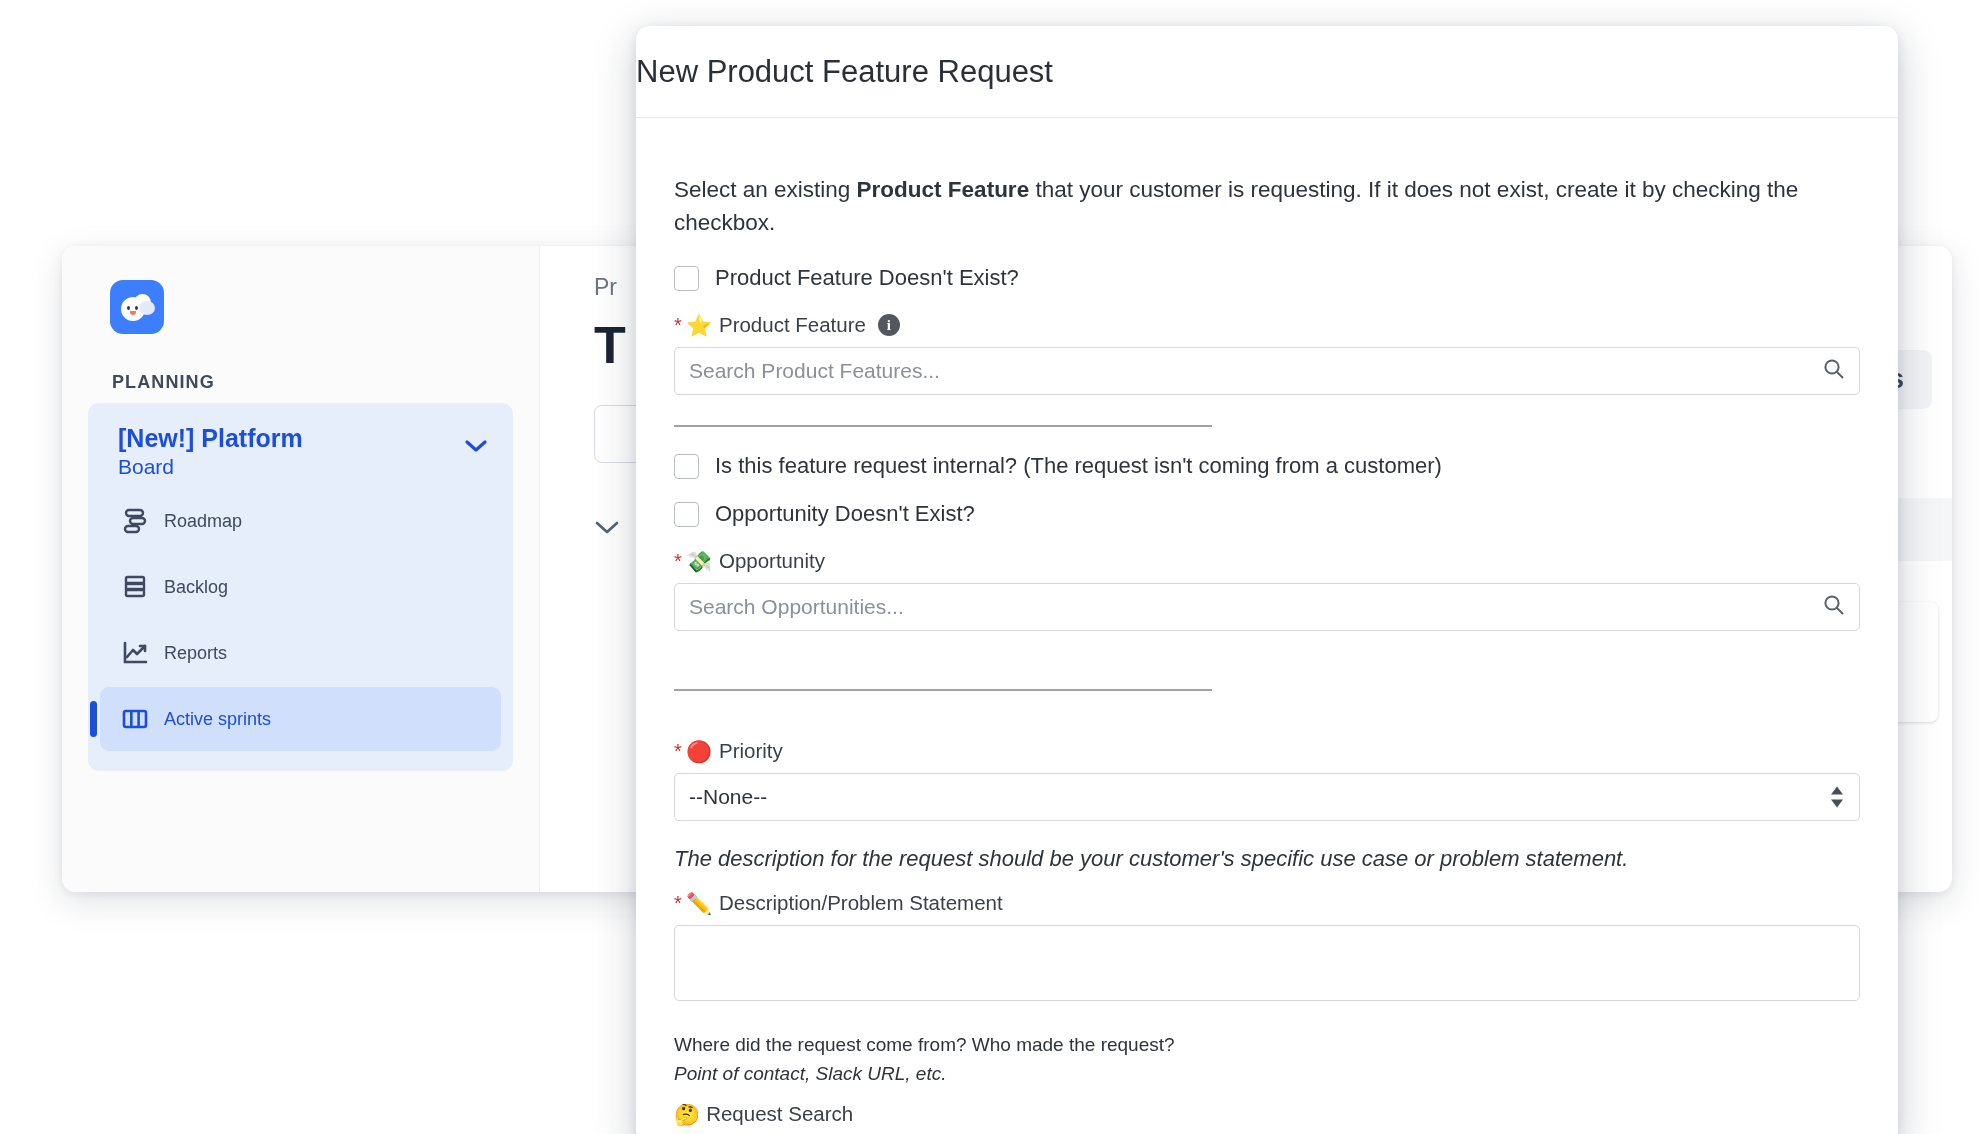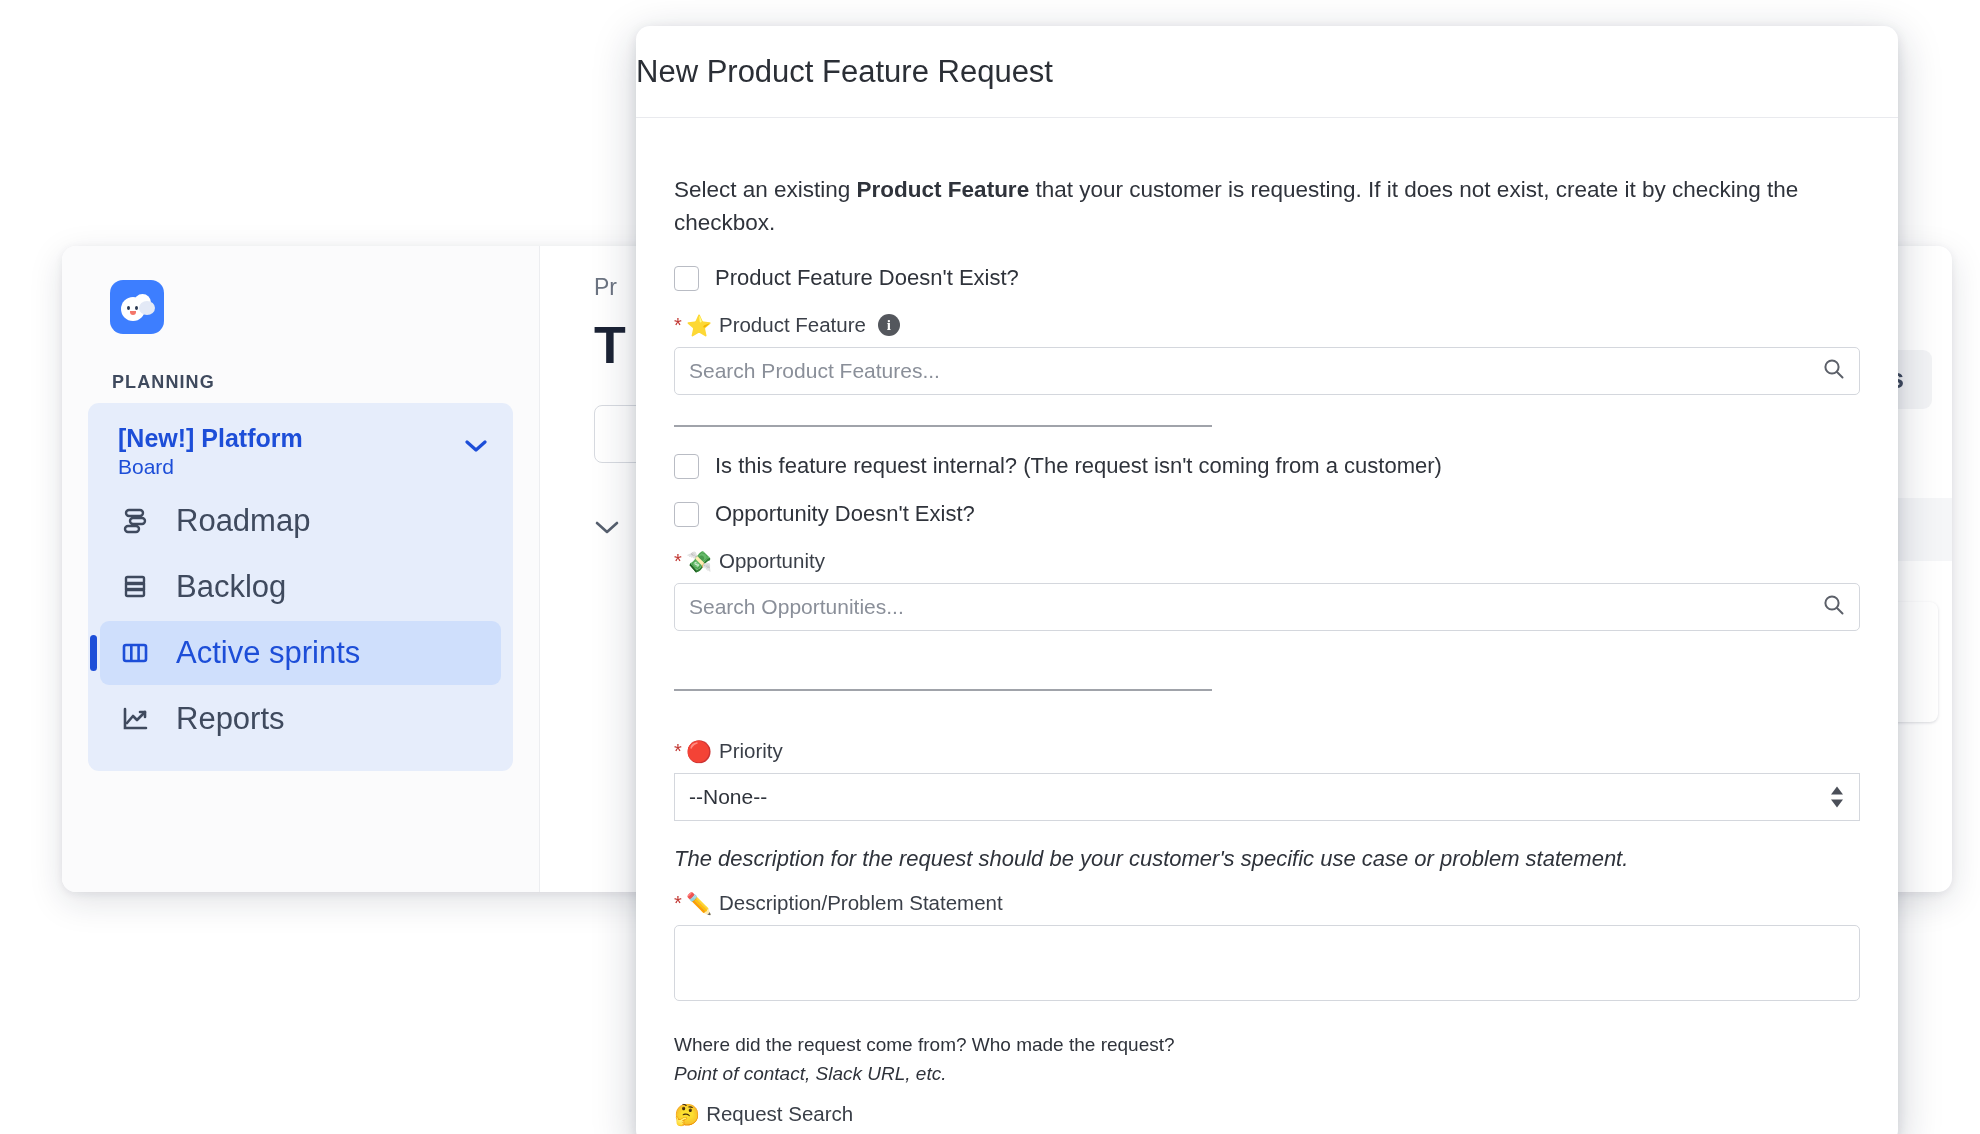--- a/index.html
+++ b/index.html
@@ -64,24 +64,24 @@
   }
   .board-head {
     display:flex; align-items:flex-start; justify-content:space-between;
     padding: 4px 26px 8px 30px;
   }
   .board-title { font-size: 25px; font-weight: bold; color: #1d4ed8; line-height:1.2; }
   .board-sub { font-size: 21px; color: #1d4ed8; margin-top: 2px; }
   .chev { color:#1d4ed8; font-size: 22px; line-height:1; margin-top: 12px; }
 
   .nav-item {
-    display:flex; align-items:center; gap: 24px;
+    display:flex; align-items:center; gap: 12px;
     height: 64px; margin: 2px 12px; padding-left: 18px;
     border-radius: 9px; position: relative;
-    color: #3f4a5e; font-size: 31px;
+    color: #3f4a5e; font-size: 18px;
   }
   .nav-item.active { background:#cfdffc; color:#1d4ed8; }
   .nav-item.active::before {
     content:""; position:absolute; left:-10px; top: 14px;
     width: 7px; height: 36px; border-radius: 4px; background:#1d4ed8;
   }
   .nav-ico { width:34px; height:34px; flex:0 0 34px; display:flex; align-items:center; justify-content:center; }
   .nav-ico svg { display:block; }
 
   .bg-main { flex:1; position: relative; padding: 28px 0 0 54px; overflow:hidden; }
@@ -172,21 +172,21 @@
   }
 
   .hr {
     height: 2px; background:#a0a3aa;
     width: 538px; margin: 30px 0 26px 0;
   }
   .hr.second { margin: 58px 0 48px 0; }
 
   .select-box {
     width: 100%; height: 48px;
-    border:1px solid #d4d7dd; border-radius: 0;
+    border:1px solid #d4d7dd; border-radius: 5px;
     background:#fff; padding: 0 48px 0 14px;
     font-size: 21px; color:#2f333b; position: relative;
     display:flex; align-items:center;
   }
   .spinner {
     position:absolute; right: 16px; top: 50%; transform: translateY(-50%);
     display:flex; flex-direction: column; gap: 5px;
   }
   .spinner i { display:block; width:0; height:0; border-left:6px solid transparent; border-right:6px solid transparent; }
   .spinner i.up { border-bottom: 8px solid #4b4f58; }
@@ -255,40 +255,40 @@
           <span class="nav-ico">
             <svg width="30" height="30" viewBox="0 0 30 30">
               <rect x="6" y="5" width="18" height="6" rx="1.5" fill="none" stroke="#3f4a5e" stroke-width="2.4"></rect>
               <rect x="6" y="12" width="18" height="5" fill="none" stroke="#3f4a5e" stroke-width="2.4"></rect>
               <rect x="6" y="18" width="18" height="6" rx="1.5" fill="none" stroke="#3f4a5e" stroke-width="2.4"></rect>
             </svg>
           </span>
           <span>Backlog</span>
         </div>
 
+        <div class="nav-item">
+          <span class="nav-ico">
+            <svg width="30" height="30" viewBox="0 0 30 30">
+              <path d="M5 5 L5 24 L26 24" fill="none" stroke="#3f4a5e" stroke-width="2.6" stroke-linecap="round"></path>
+              <path d="M7 19 L13 12 L17 16 L25 8" fill="none" stroke="#3f4a5e" stroke-width="2.6" stroke-linecap="round" stroke-linejoin="round"></path>
+              <path d="M20 8 L25 8 L25 13" fill="none" stroke="#3f4a5e" stroke-width="2.6" stroke-linecap="round" stroke-linejoin="round"></path>
+            </svg>
+          </span>
+          <span>Reports</span>
+        </div>
+
         <div class="nav-item active">
           <span class="nav-ico">
             <svg width="30" height="30" viewBox="0 0 30 30">
               <rect x="4" y="7" width="22" height="16" rx="2" fill="none" stroke="#1d4ed8" stroke-width="2.6"></rect>
               <line x1="11.3" y1="7" x2="11.3" y2="23" stroke="#1d4ed8" stroke-width="2.6"></line>
               <line x1="18.6" y1="7" x2="18.6" y2="23" stroke="#1d4ed8" stroke-width="2.6"></line>
             </svg>
           </span>
           <span>Active sprints</span>
-        </div>
-
-        <div class="nav-item">
-          <span class="nav-ico">
-            <svg width="30" height="30" viewBox="0 0 30 30">
-              <path d="M5 5 L5 24 L26 24" fill="none" stroke="#3f4a5e" stroke-width="2.6" stroke-linecap="round"></path>
-              <path d="M7 19 L13 12 L17 16 L25 8" fill="none" stroke="#3f4a5e" stroke-width="2.6" stroke-linecap="round" stroke-linejoin="round"></path>
-              <path d="M20 8 L25 8 L25 13" fill="none" stroke="#3f4a5e" stroke-width="2.6" stroke-linecap="round" stroke-linejoin="round"></path>
-            </svg>
-          </span>
-          <span>Reports</span>
         </div>
       </div>
     </div>
 
     <div class="bg-main">
       <div class="bg-crumb">Pr</div>
       <div class="bg-h1">T</div>
       <div class="bg-searchbox"></div>
       <div class="bg-chev">
         <svg width="26" height="15" viewBox="0 0 26 15">

